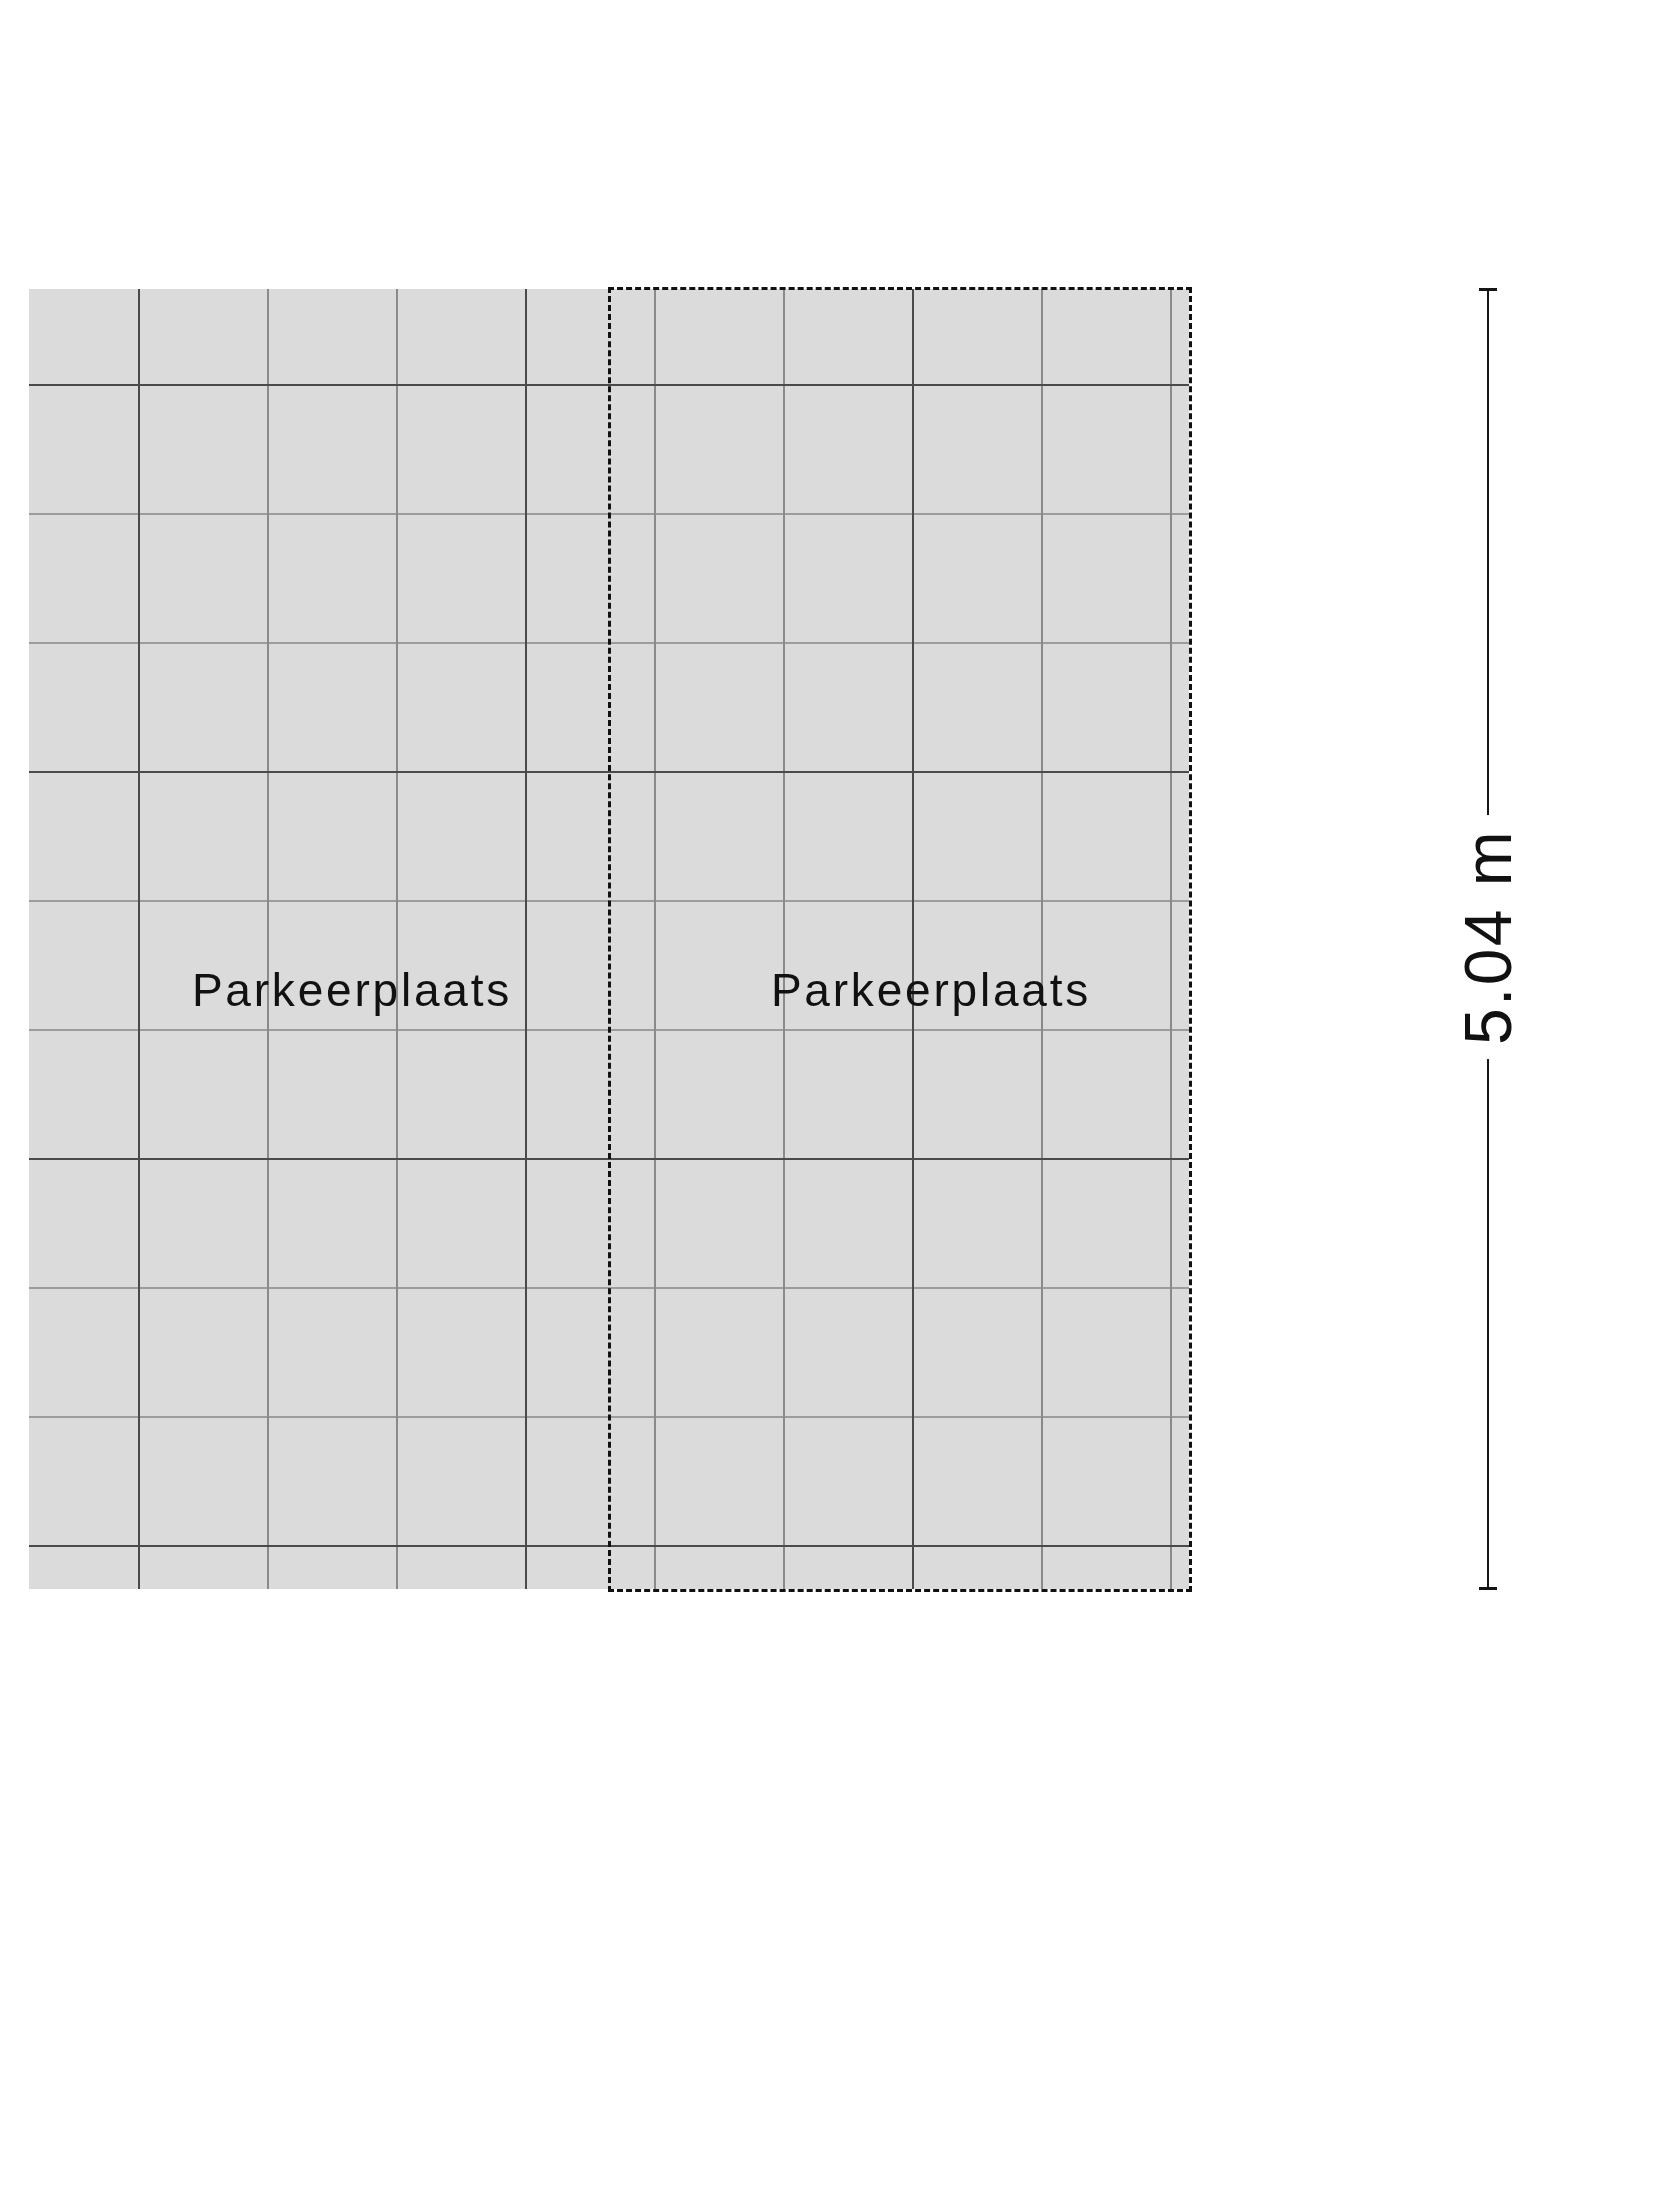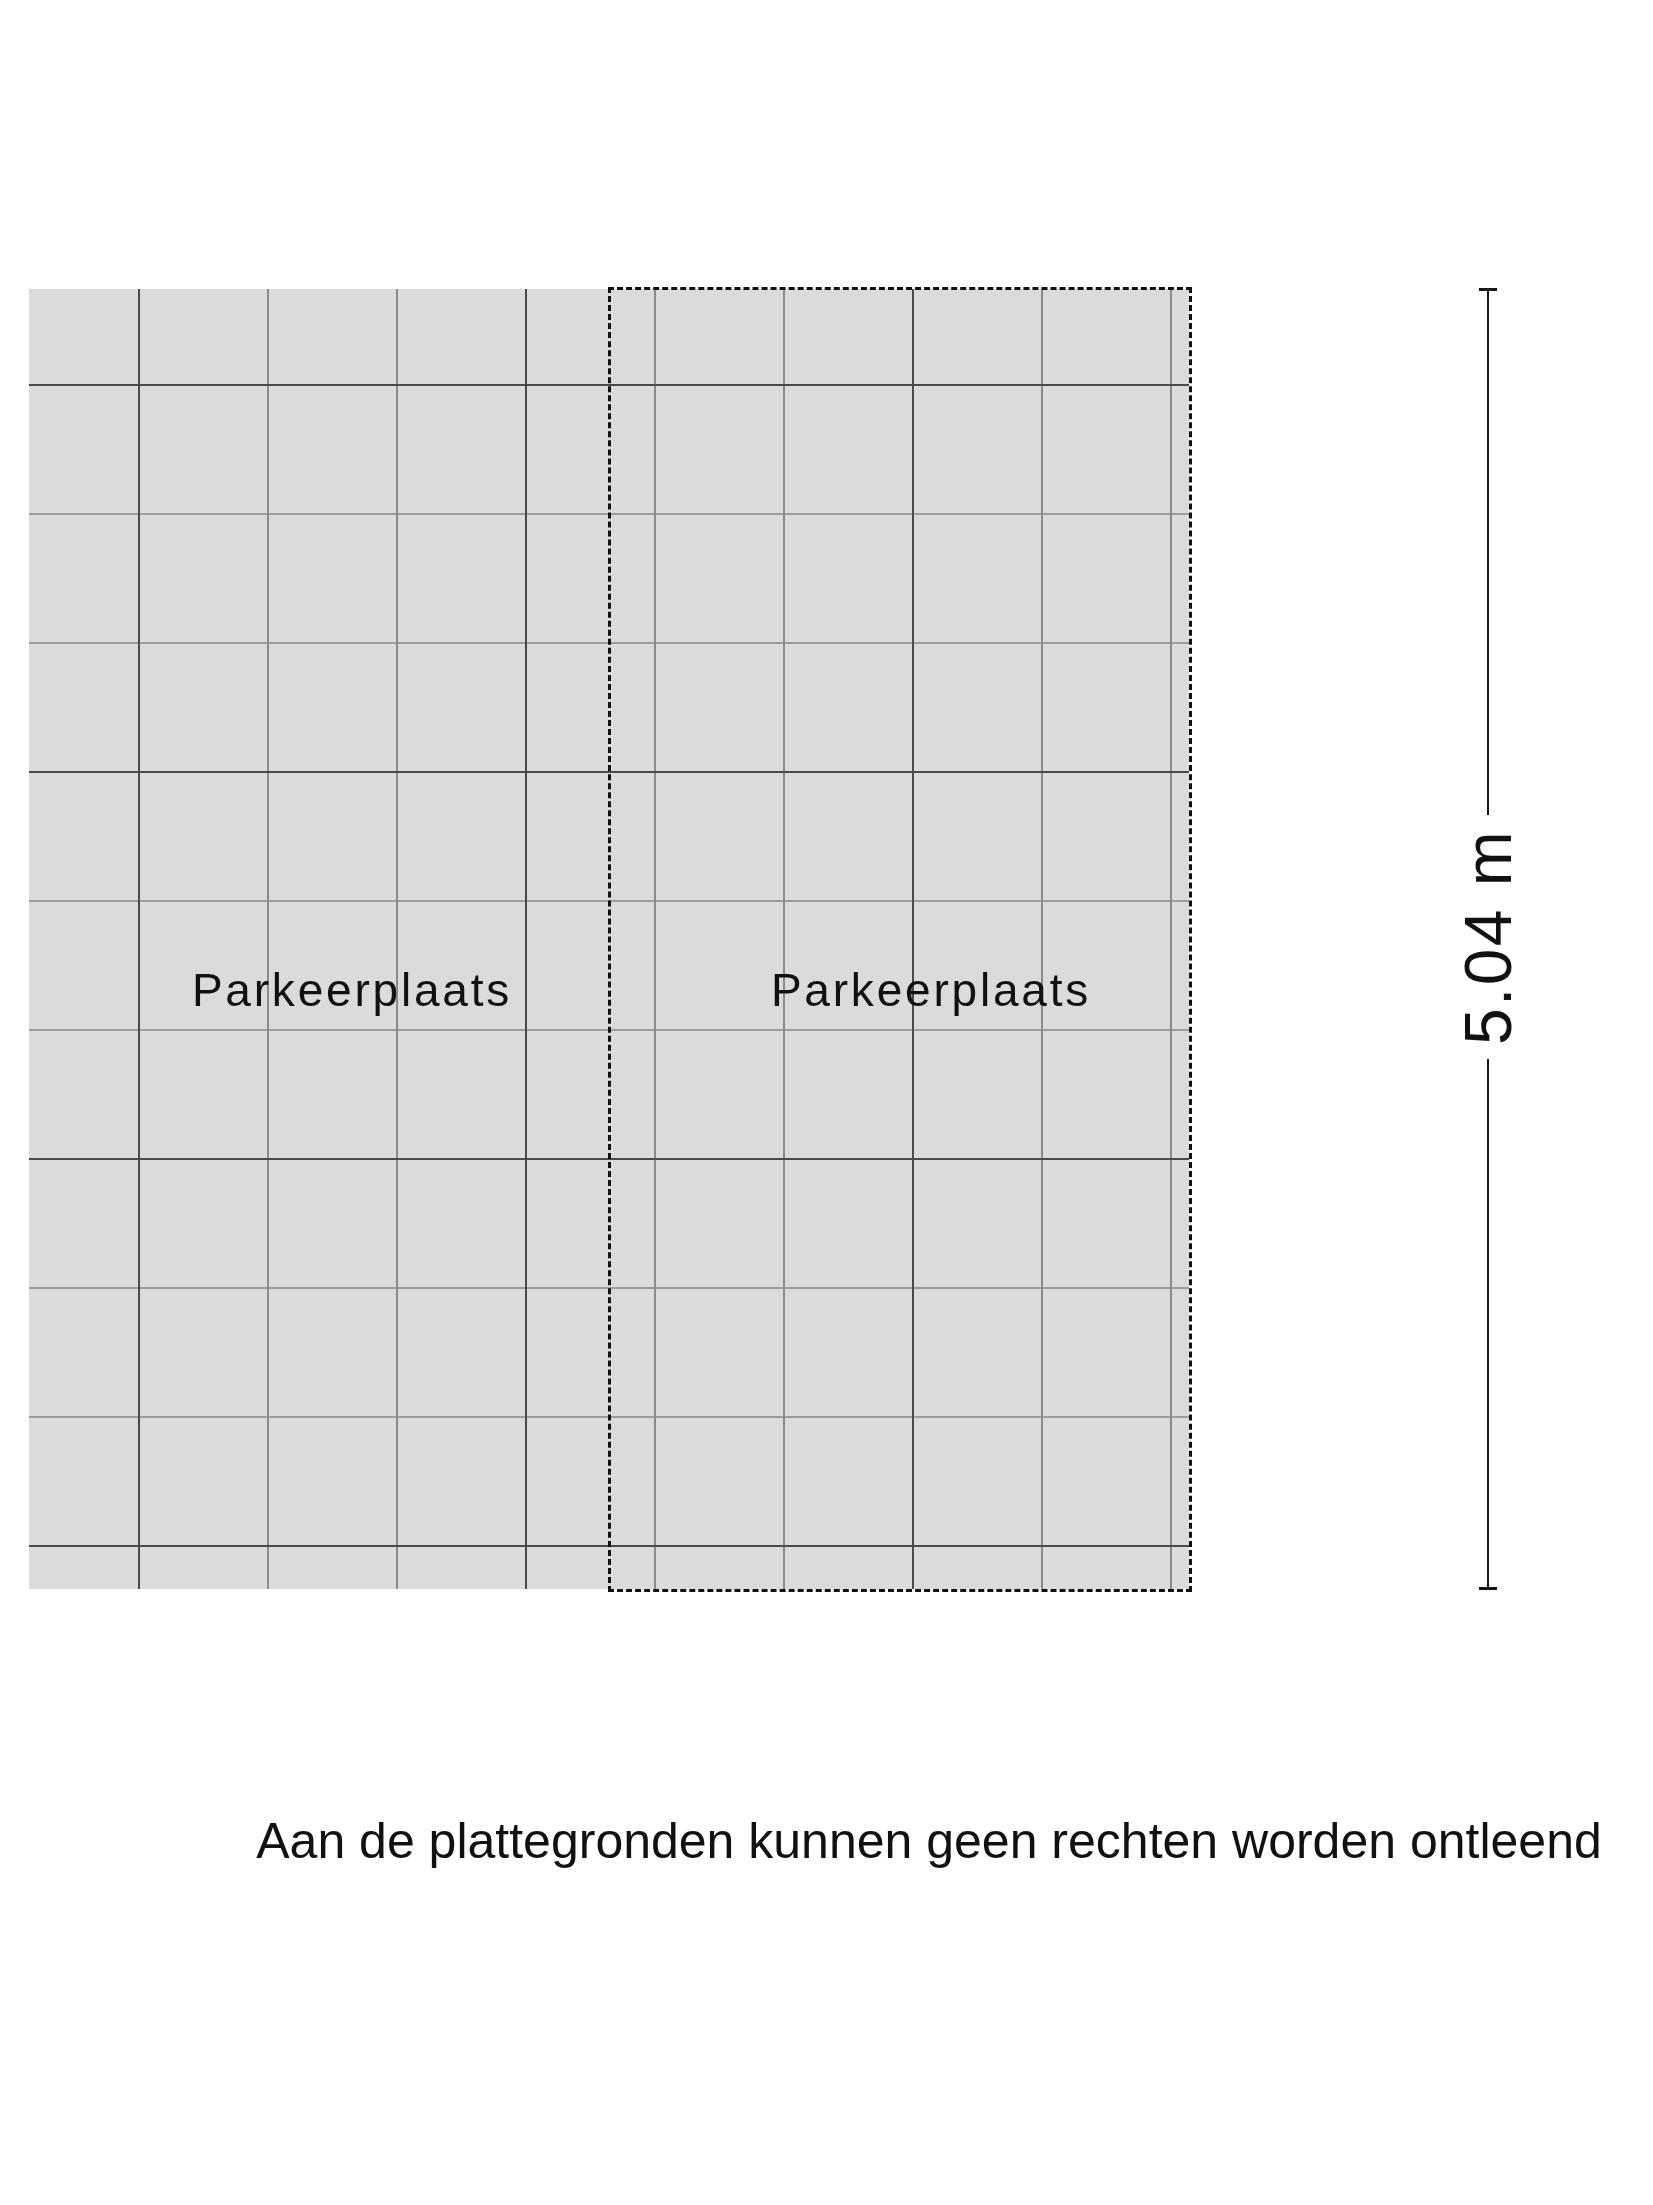--- a/index.html
+++ b/index.html
@@ -105,17 +105,16 @@
   <div class="space-label left">Parkeerplaats</div>
 
   <div class="space-label right">Parkeerplaats</div>
 
   <div class="dim-line"></div>
   <div class="dim-cap top"></div>
   <div class="dim-cap bottom"></div>
   <div class="dim-label">5.04 m</div>
 
   <div class="footer">
-    <div>Aan de plattegronden kunnen geen rechten worden ontleend</div>
   </div>
 
 </div>
 
 
 </body></html>

